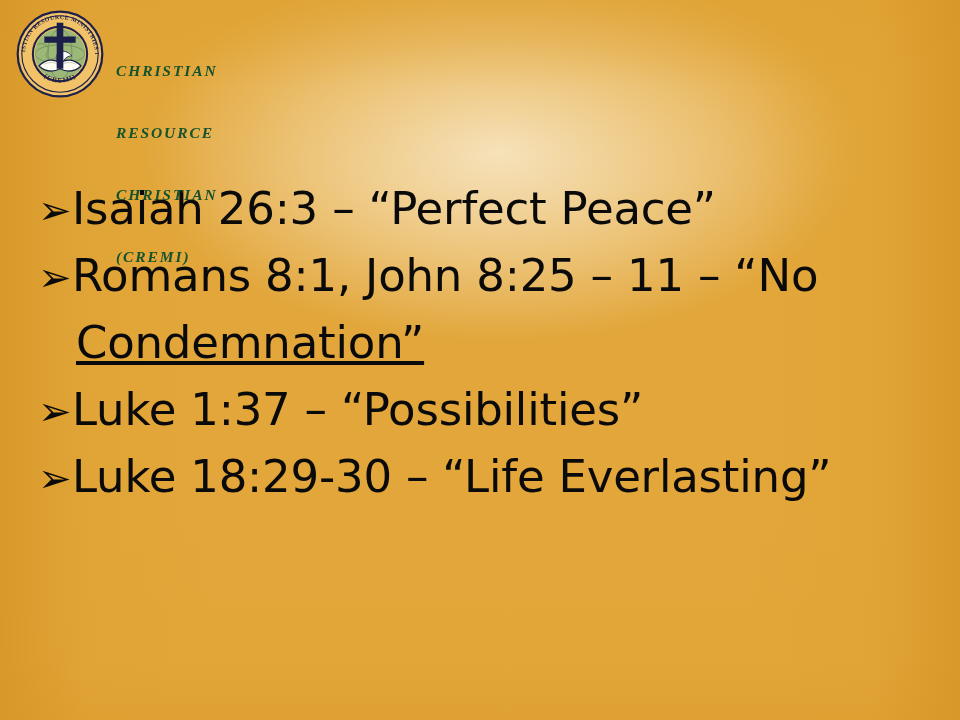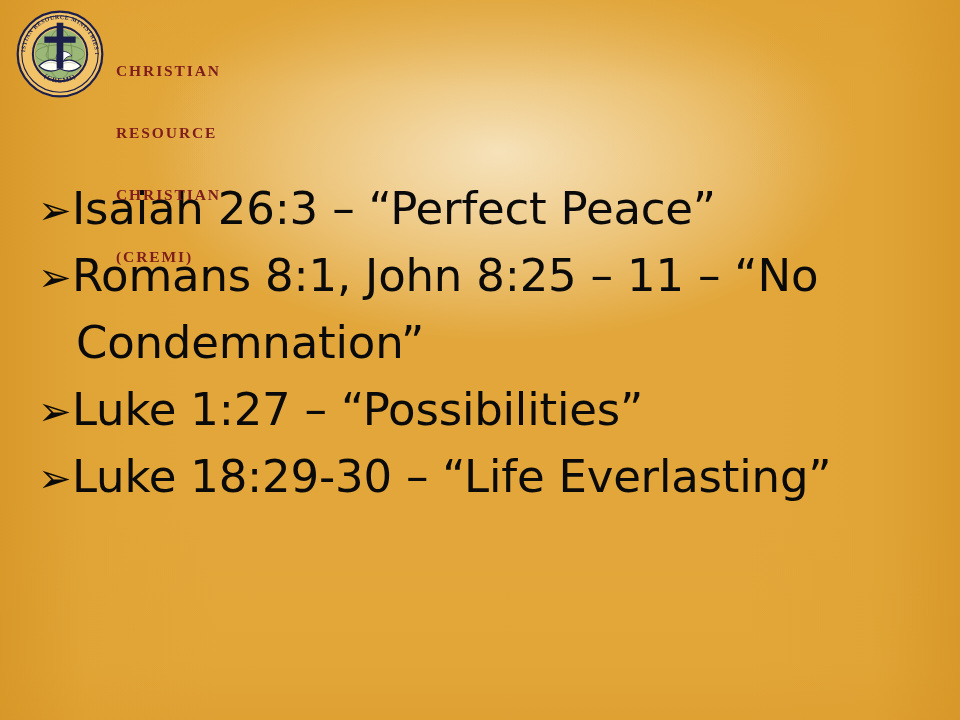--- a/index.html
+++ b/index.html
@@ -76,27 +76,28 @@
     z-index: 5;
   }
   .logo-seal {
     width: 92px;
     height: 92px;
     flex: 0 0 auto;
     display: block;
   }
   .logo-wordmark {
     margin-top: 12px;
-    color: #7f1d1d;
+    color: #14532d;
     font-family: "Liberation Serif", "DejaVu Serif", serif;
     font-weight: bold;
     font-size: 15.5px;
     line-height: 1.33;
     letter-spacing: 1.9px;
     white-space: pre;
+    font-style: italic;
   }
   .logo-wordmark .wm-line { display: block; }
 
   
   .scripture-list {
     position: absolute;
     left: 38px;
     top: 176px;
     width: 900px;
     z-index: 4;
@@ -122,20 +123,21 @@
     display: inline;
     vertical-align: baseline;
   }
   
   .scripture-line.continuation .bullet-arrow {
     width: 34px;
     visibility: hidden;
   }
   .scripture-line.continuation .line-text {
     padding-left: 4px;
+    text-decoration: underline;
   }
 </style>
 </head>
 <body>
 
 <div id="slide">
 
   <div class="bg-glow-main"></div>
   <div class="bg-glow-top"></div>
   <div class="bg-vignette"></div>
@@ -202,21 +204,21 @@
 
     <div class="scripture-line">
       <span class="bullet-arrow">➢</span><span class="line-text">Romans 8:1, John 8:25 – 11 – “No</span>
     </div>
 
     <div class="scripture-line continuation">
       <span class="bullet-arrow">➢</span><span class="line-text">Condemnation”</span>
     </div>
 
     <div class="scripture-line">
-      <span class="bullet-arrow">➢</span><span class="line-text">Luke 1:27 – “Possibilities”</span>
+      <span class="bullet-arrow">➢</span><span class="line-text">Luke 1:37 – “Possibilities”</span>
     </div>
 
 
     <div class="scripture-line">
       <span class="bullet-arrow">➢</span><span class="line-text">Luke 18:29-30 – “Life Everlasting”</span>
     </div>
 
   </div>
 </div>
 

